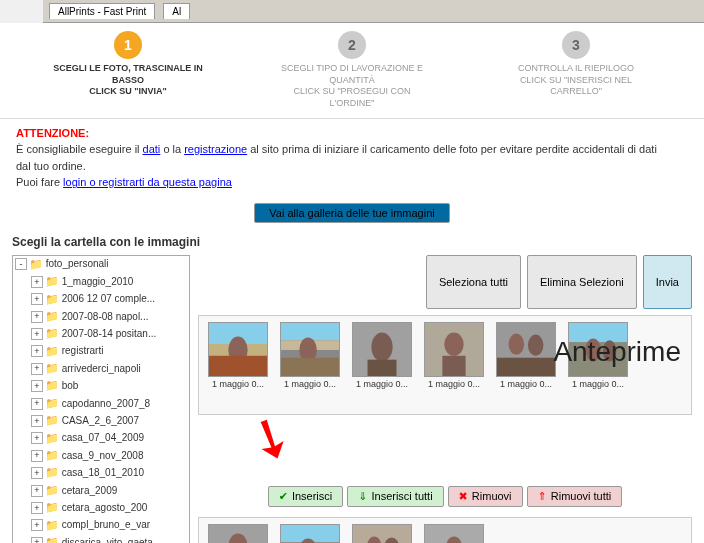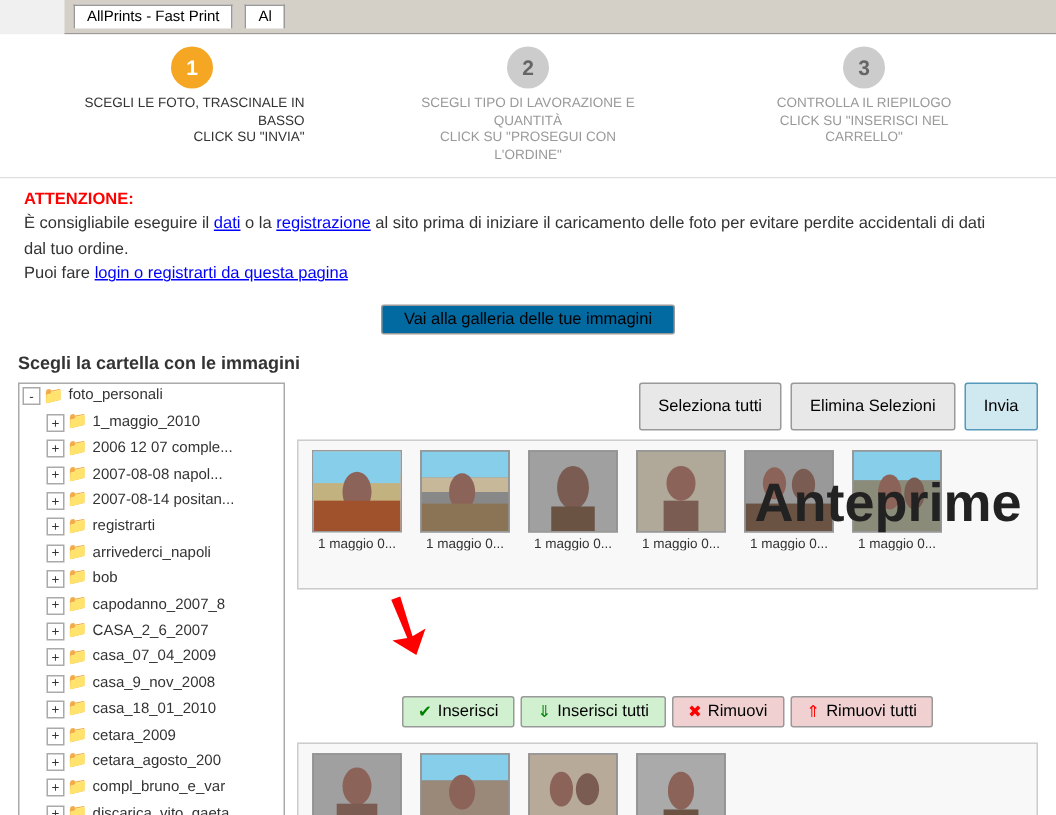--- a/index.html
+++ b/index.html
@@ -182,21 +182,21 @@
       gap: 6px;
     }
     .top-buttons {
       display: flex;
       gap: 6px;
       justify-content: flex-end;
     }
     .action-btn {
       background: #e8e8e8;
       border: 1px solid #999;
-      padding: 9px 12px;
+      padding: 20px 12px;
       font-size: 11px;
       cursor: pointer;
       border-radius: 2px;
     }
     .action-btn.send {
       background: #d0e8f0;
       border-color: #5599bb;
     }
 
     
@@ -294,21 +294,21 @@
   </div>
 </div>
 
 <div class="main-content">
 
   <div class="step-header">
     <div class="step-item">
       <div class="step-circle active">
         <span>1</span>
       </div>
-      <div class="step-label" style="font-weight:normal;text-align:right;">SCEGLI LE FOTO, TRASCINALE IN BASSO<br>CLICK SU "INVIA"</div>
+      <div class="step-label" style="font-weight:bold;">SCEGLI LE FOTO, TRASCINALE IN BASSO<br>CLICK SU "INVIA"</div>
     </div>
     <div class="step-item">
       <div class="step-circle inactive">
         <span>2</span>
       </div>
       <div class="step-label inactive">SCEGLI TIPO DI LAVORAZIONE E QUANTITÀ<br>CLICK SU "PROSEGUI CON L'ORDINE"</div>
     </div>
     <div class="step-item">
       <div class="step-circle inactive">
         <span>3</span>
@@ -503,21 +503,21 @@
               <svg width="60" height="55" viewBox="0 0 60 55">
                 <rect x="0" y="0" width="60" height="20" fill="#87ceeb"></rect>
                 <rect x="0" y="20" width="60" height="35" fill="#8b8b7a"></rect>
                 <ellipse cx="25" cy="28" rx="8" ry="12" fill="#8b6358"></ellipse>
                 <ellipse cx="42" cy="29" rx="7" ry="11" fill="#7a5c52"></ellipse>
               </svg>
             </div>
             <div class="thumb-label">1 maggio 0...</div>
           </div>
 
-          <div class="anteprime-label" style="position:absolute;right:10px;top:20px;font-size:36px;font-weight:bold;color:#222;">Anteprime</div>
+          <div class="anteprime-label" style="position:absolute;right:10px;top:20px;font-size:28px;font-weight:normal;color:#222;">Anteprime</div>
         </div>
 
         <div style="position:relative;height:55px;overflow:visible;">
           <div style="position:absolute;left:50px;top:-10px;font-size:55px;color:red;transform:rotate(25deg);line-height:1;">➘</div>
         </div>
 
         <div class="middle-buttons">
           <button class="mid-btn inserisci">
             <span style="color:green;">✔</span>
             <span>Inserisci</span>

